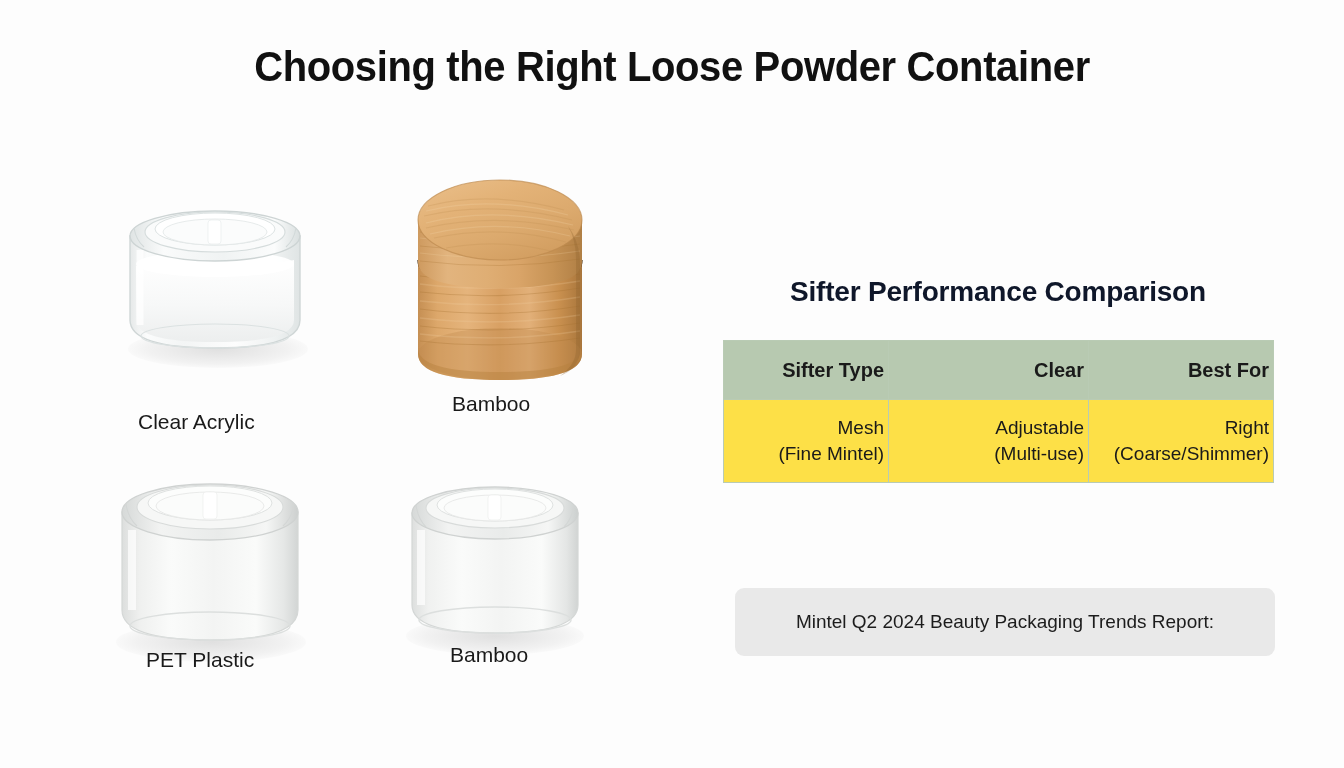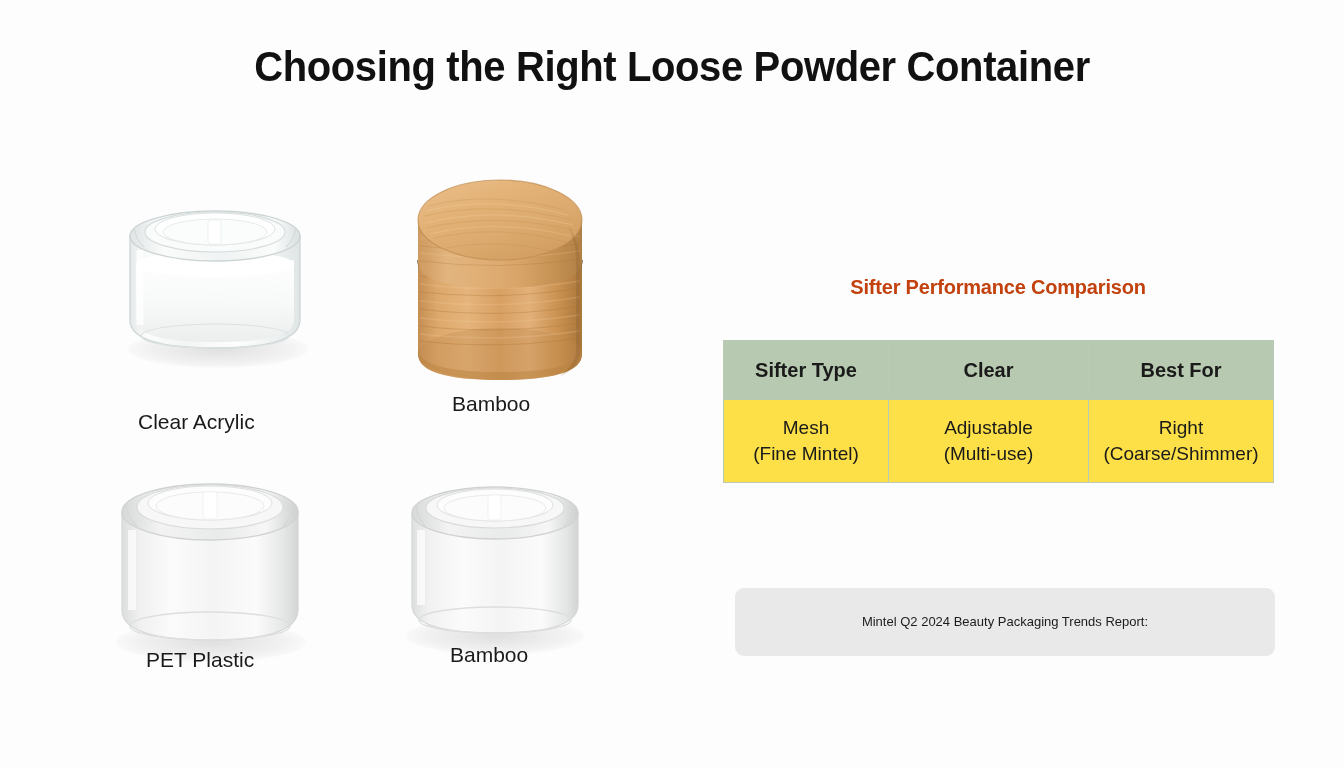--- a/index.html
+++ b/index.html
@@ -54,37 +54,37 @@
     top: 0;
   }
 
   
   .table-heading {
     position: absolute;
     left: 723px;
     top: 276px;
     width: 550px;
     text-align: center;
-    font-size: 20px;
+    font-size: 28px;
     font-weight: bold;
-    color: #c2410c;
+    color: #0f172a;
     letter-spacing: -0.2px;
   }
   .cmp-table {
     position: absolute;
     left: 723px;
     top: 340px;
     width: 550px;
     border-collapse: collapse;
     table-layout: fixed;
   }
   .cmp-table th,
   .cmp-table td {
     border: 1px solid #b9cbb4;
-    text-align: center;
+    text-align: right;
     color: #1a1a1a;
     vertical-align: middle;
     padding: 0 4px;
   }
   .cmp-table th {
     background: #b7c9b0;
     font-size: 20px;
     font-weight: bold;
     height: 58px;
   }
@@ -109,21 +109,21 @@
     top: 588px;
     width: 540px;
     height: 68px;
     background: #e9e9e9;
     border-radius: 9px;
     display: flex;
     flex-direction: column;
     align-items: center;
     justify-content: center;
     color: #1c1c1c;
-    font-size: 13px;
+    font-size: 19px;
     line-height: 1.45;
     text-align: center;
   }
 
   
   .jar-shadow {
     position: absolute;
     border-radius: 50%;
     background: radial-gradient(ellipse at center, rgba(120,120,120,0.22) 0%, rgba(140,140,140,0.10) 55%, rgba(255,255,255,0) 78%);
   }

